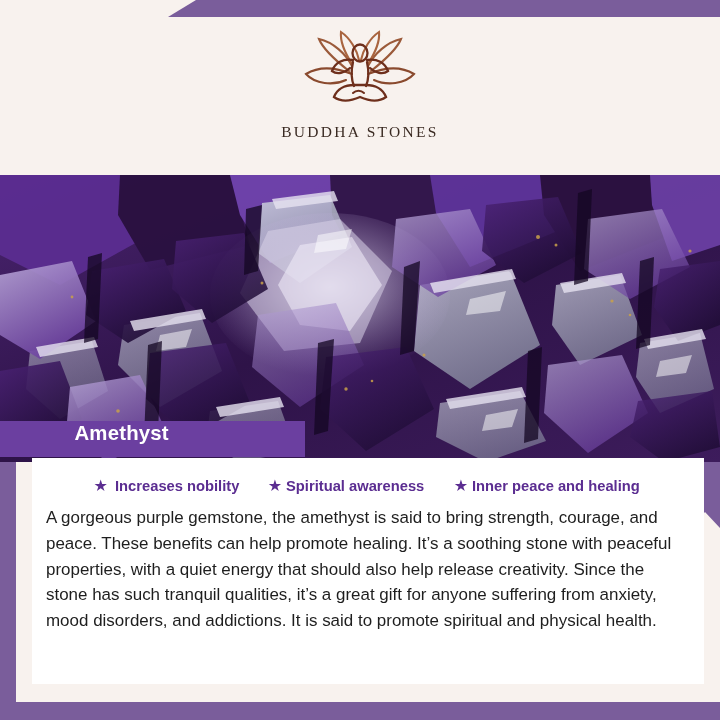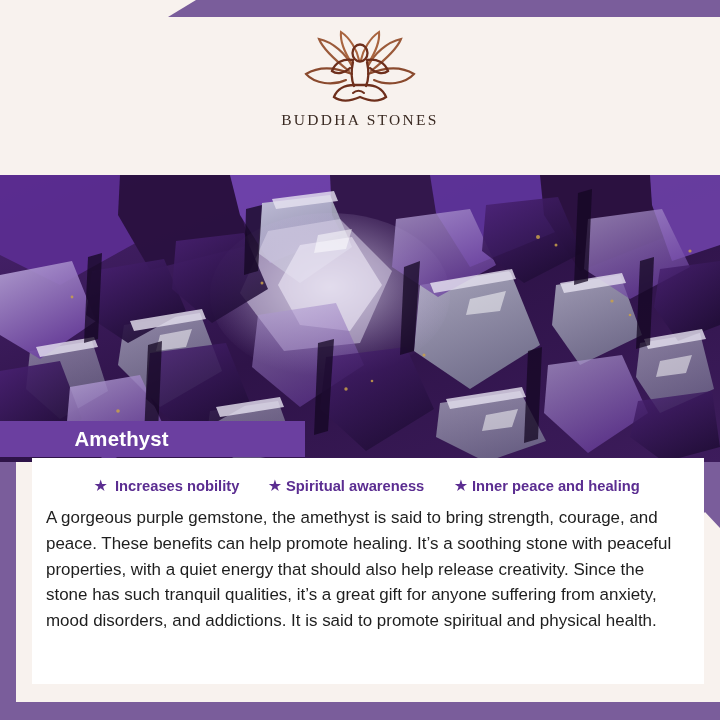--- a/index.html
+++ b/index.html
@@ -66,21 +66,21 @@
     left: 0; top: 10px;
     width: 688px;
     text-align: center;
   }
   .logo-mark {
     display: block;
     margin: 0 auto;
   }
   .logo-text {
     display: block;
-    margin-top: 2px;
+    margin-top: 14px;
     font-family: "Liberation Serif", serif;
     font-size: 15.5px;
     letter-spacing: 2.3px;
     color: #3a2a22;
     font-weight: 400;
   }
 
   
   .title-banner {
     position: absolute;
@@ -111,21 +111,20 @@
   }
   .hero svg { display: block; }
 
   
   .name-bar {
     position: absolute;
     left: -16px; top: 404px;
     width: 305px; height: 36px;
     background: #6b3fa0;
     display: flex;
-    align-items: center;
   }
   .name-bar-label {
     margin-left: 73px;
     color: #ffffff;
     font-family: "Liberation Sans Narrow", "Liberation Sans", sans-serif;
     font-weight: 700;
     font-size: 21px;
     letter-spacing: 0.2px;
     transform: scaleX(0.97);
   }

